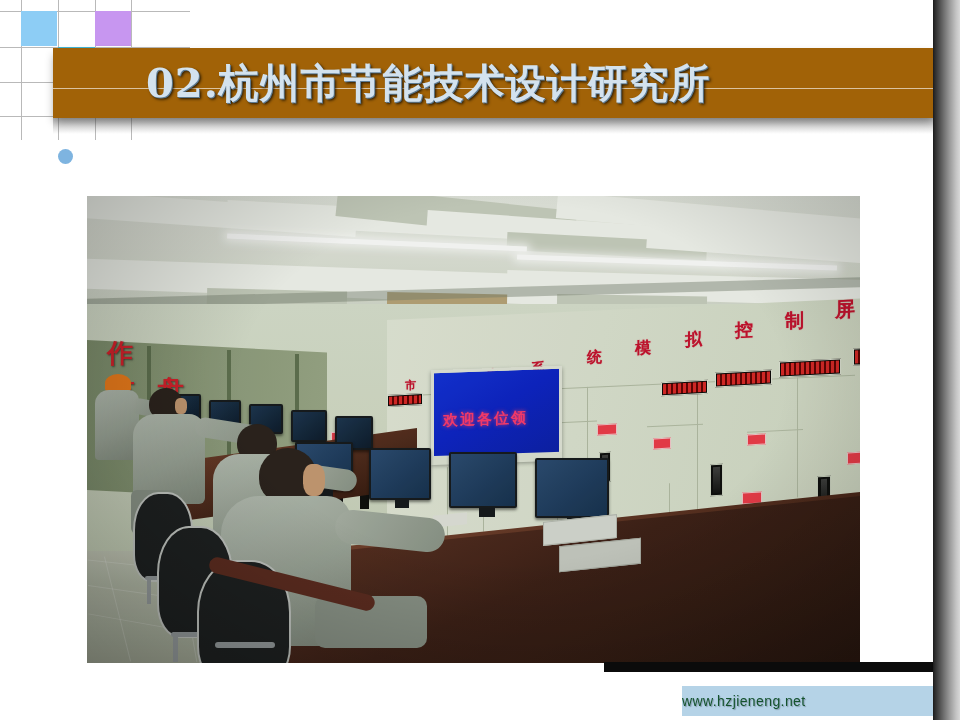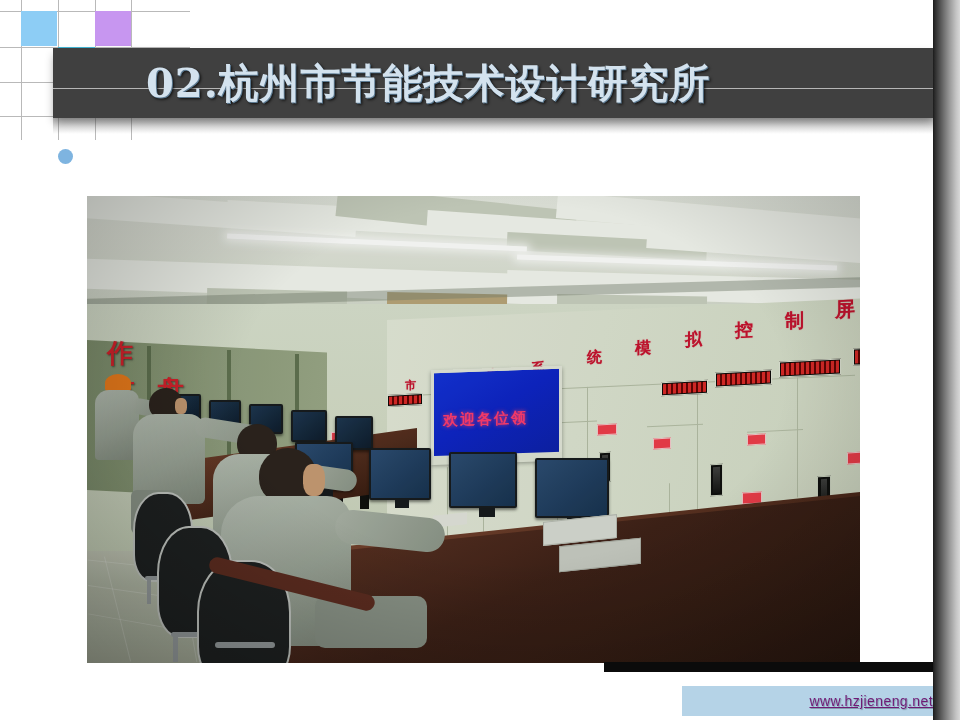--- a/index.html
+++ b/index.html
@@ -23,21 +23,21 @@
   .gl.h{height:1px;left:0;width:190px;}
   .gl.v{width:1px;top:0;height:140px;}
   .sq{position:absolute;}
   .sq-blue{left:21px;top:11px;width:36px;height:35px;background:#8dcdf5;}
   .sq-purple{left:95px;top:11px;width:36px;height:35px;background:#c796f0;}
   .sq-cyan{left:58px;top:47px;width:37px;height:35px;background:#42b6d4;}
   .circ-black{position:absolute;left:58px;top:82px;width:37px;height:32px;background:#000;border-radius:50%;}
 
   
   .titlebar{
-    position:absolute;left:53px;top:48px;width:882px;height:70px;background:#404040;
+    position:absolute;left:53px;top:48px;width:882px;height:70px;background:#a16207;
     box-shadow:0 5px 9px -2px rgba(0,0,0,.45);
   }
   .titlebar .rule{position:absolute;left:0;top:40px;width:100%;height:1px;background:rgba(255,255,255,.62);}
   .titlebar .title-text{
     position:absolute;left:93px;top:50%;transform:translateY(-50%);
     color:#d3e2ee;font-size:40px;line-height:1;letter-spacing:1px;
     font-family:"DejaVu Serif","Liberation Serif",serif;font-weight:700;
     text-shadow:1px 1px 0 #5d7b93,2px 2px 3px rgba(0,0,0,.8);
     white-space:nowrap;
   }
@@ -144,24 +144,23 @@
   .photo-vignette{position:absolute;inset:0;
     background:radial-gradient(ellipse at 55% 40%,rgba(0,0,0,0) 45%,rgba(0,0,0,.30) 100%);
     pointer-events:none;}
   .photo-tint{position:absolute;inset:0;background:rgba(40,60,35,.07);pointer-events:none;}
 
   
   .footer-bar{
     position:absolute;left:682px;top:686px;width:251px;height:30px;background:#b5d3e7;
   }
   .footer-text{
-    position:absolute;left:0;right:0;top:50%;transform:translateY(-50%);text-align:right;
-    color:#701a75;font-size:14px;letter-spacing:.4px;
+    position:absolute;left:0;right:0;top:50%;transform:translateY(-50%);text-align:left;
+    color:#14532d;font-size:14px;letter-spacing:.4px;
     text-shadow:1px 1px 1px rgba(120,140,160,.8);
-    text-decoration:underline;
   }
   .footer-black{
     position:absolute;left:604px;top:662px;width:331px;height:10px;background:#0b0b0b;
   }
 </style>
 </head>
 <body>
 
 <div id="slide">
 

